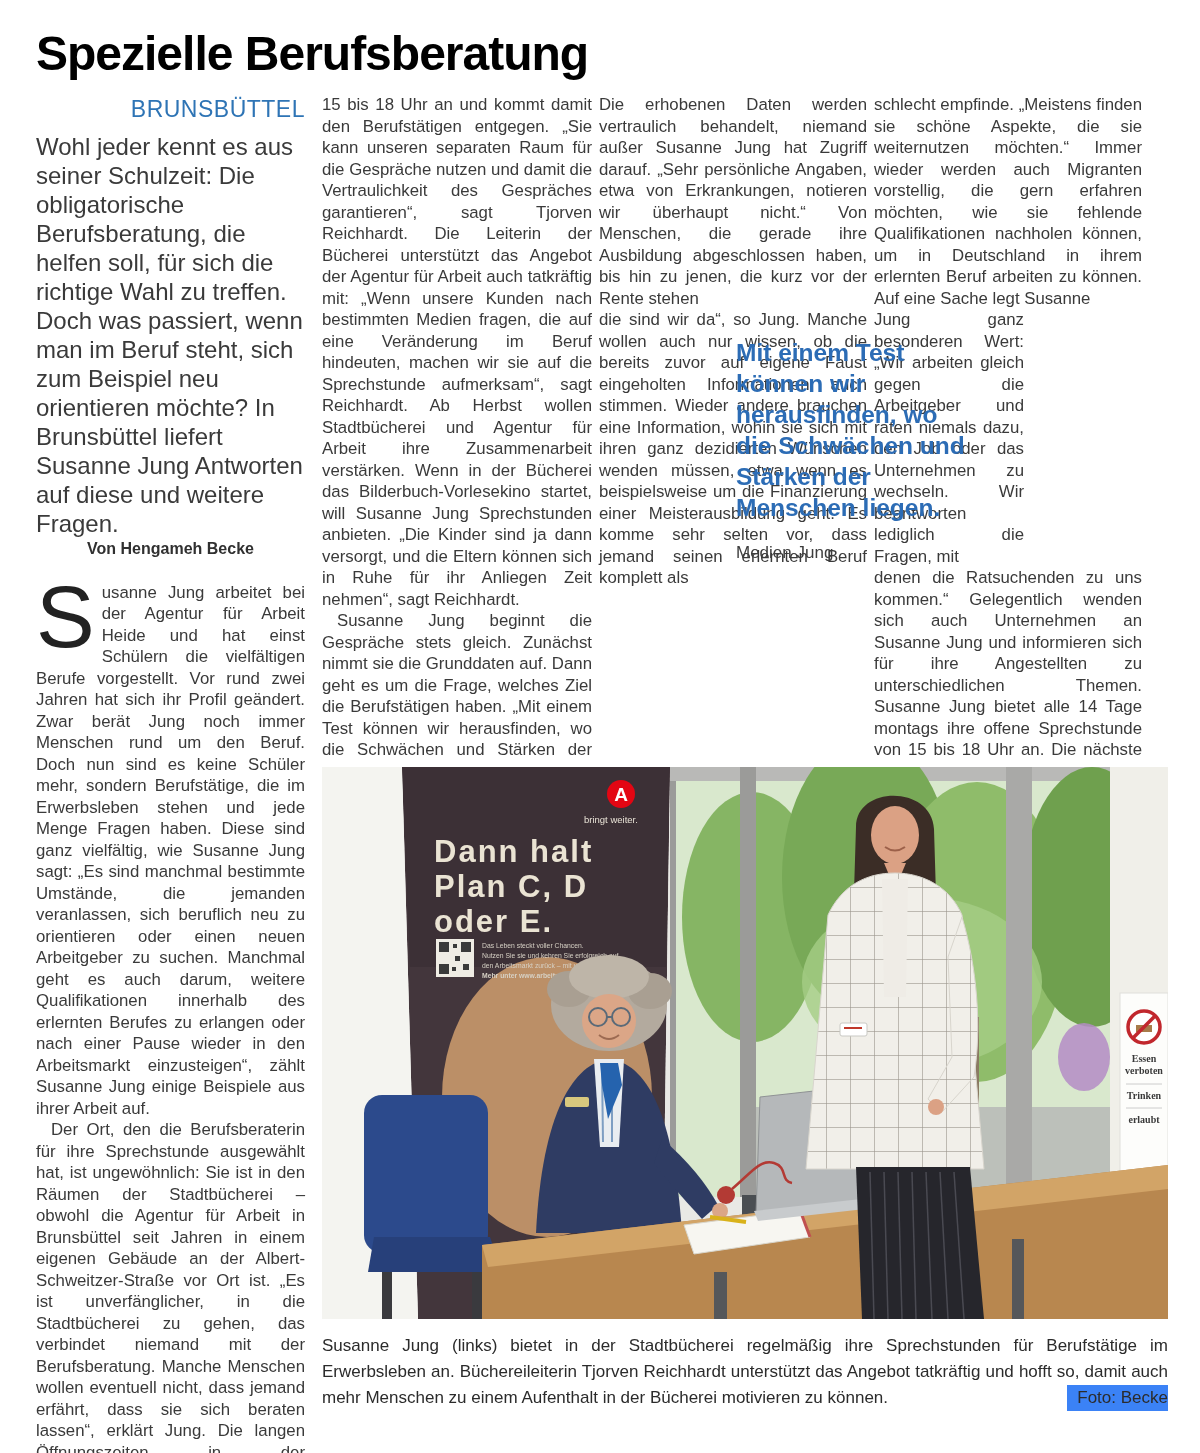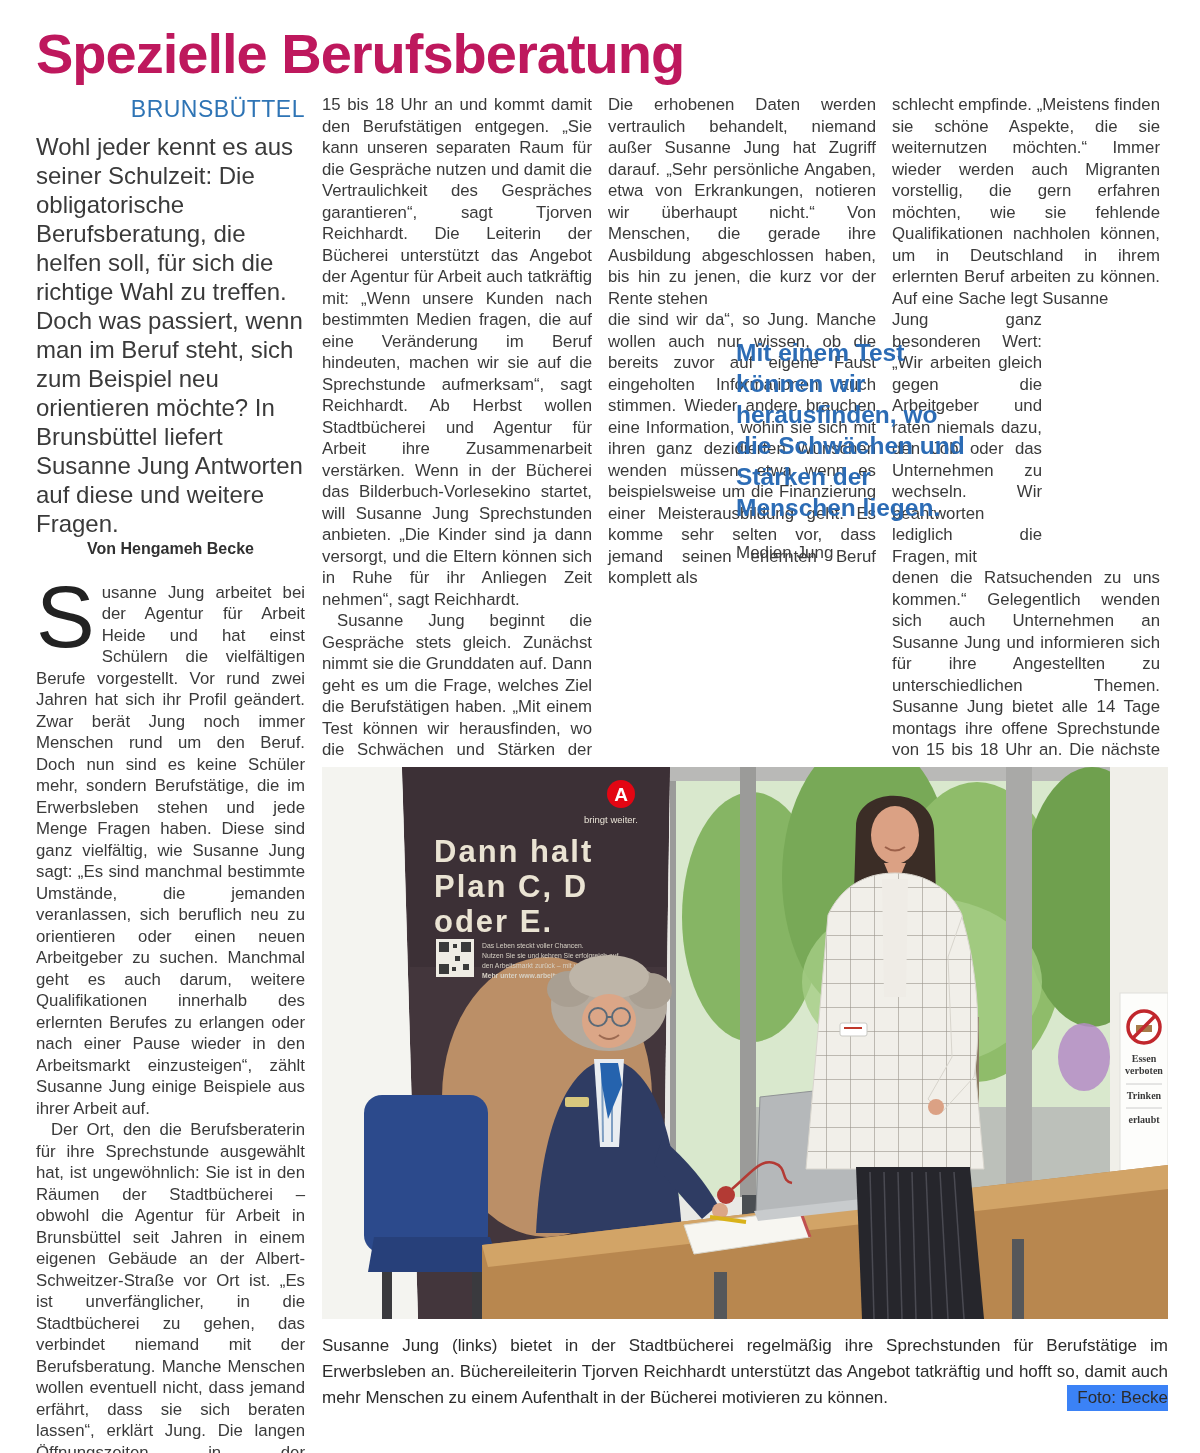--- a/index.html
+++ b/index.html
@@ -1,31 +1,31 @@
 <!DOCTYPE html>
 <html lang="de"><head>
 <meta charset="utf-8">
 <style>
   html,body{margin:0;padding:0;background:#ffffff;}
   .page{position:relative;width:1200px;height:1453px;background:#ffffff;overflow:hidden;
         font-family:"Liberation Sans","DejaVu Sans",sans-serif;color:#3a3a3a;}
-  .headline{margin:24px 36px 10px 36px;font-size:56px;line-height:60px;font-weight:bold;
-            color:#be185d;letter-spacing:-1px;}
+  .headline{margin:24px 36px 10px 36px;font-size:48px;line-height:60px;font-weight:bold;
+            color:#000000;letter-spacing:-1px;}
   .content{display:flex;gap:17px;padding:0 32px 0 36px;}
   .col{text-align:justify;font-size:16.8px;line-height:21.5px;hyphens:auto;-webkit-hyphens:auto;}
   .col p{margin:0;}
   .col1{width:269px;flex:0 0 269px;}
   .kicker{color:#2e74b5;font-size:23px;line-height:26px;letter-spacing:.5px;margin:2px 0 10px 0;
           font-weight:normal;text-align:right;}
   .lead{font-size:24px;line-height:29px;text-align:left;color:#3a3a3a;margin:0 0 14px 0;hyphens:auto;}
   .byline{font-size:16px;font-weight:bold;color:#303030;margin:0 0 22px 0;text-align:center;}
   .dropcap{float:left;font-size:88px;line-height:66px;padding:2px 7px 0 0;color:#222;}
   .indent{text-indent:15px;}
   .rightarea{width:846px;flex:0 0 846px;display:flex;flex-direction:column;}
-  .cols3{display:flex;gap:16px;height:665px;overflow:hidden;}
+  .cols3{display:flex;gap:7px;height:665px;overflow:hidden;}
   .colB{width:270px;flex:0 0 270px;}
   .colC,.colD{width:268px;flex:0 0 268px;}
   .narrowL{width:145px;}
   .narrowR{width:150px;margin-left:auto;}
   .pullquote{position:absolute;left:736px;top:337px;width:238px;text-align:left;}
   .pq-text{color:#2c6cb5;font-size:24.5px;line-height:31px;font-weight:bold;margin:0;}
   .pq-attr{color:#3d3d3d;font-size:17px;margin-top:20px;}
   figure{margin:8px 0 0 0;}
   .caption{position:relative;width:846px;margin-top:10px;font-size:17px;line-height:26px;
            color:#2b2b2b;text-align:justify;hyphens:auto;}

